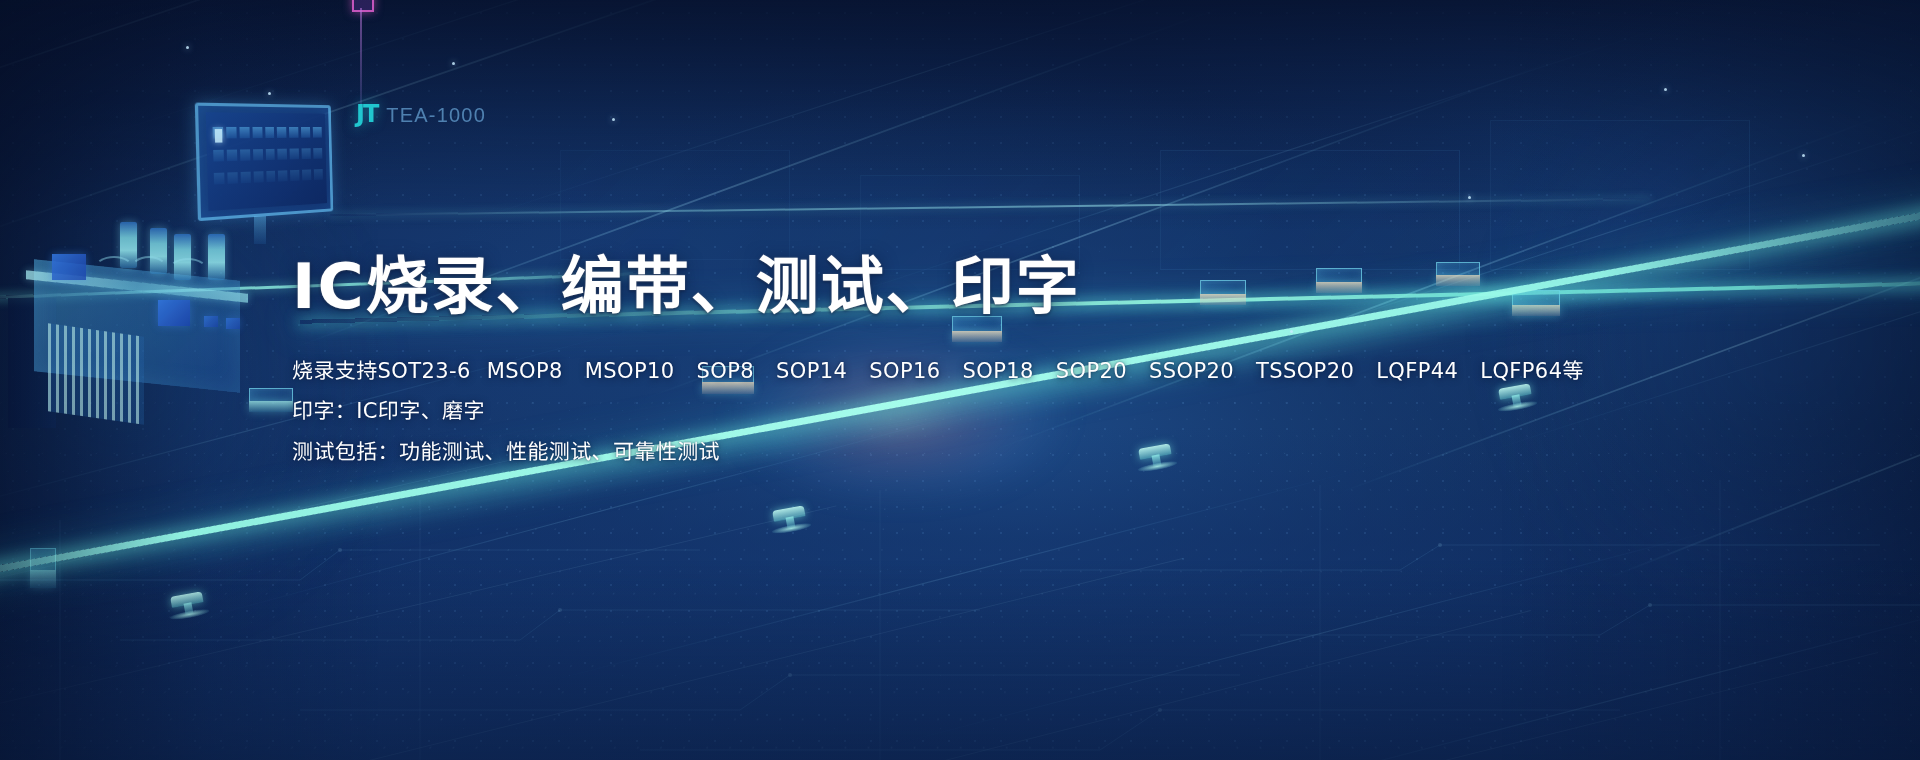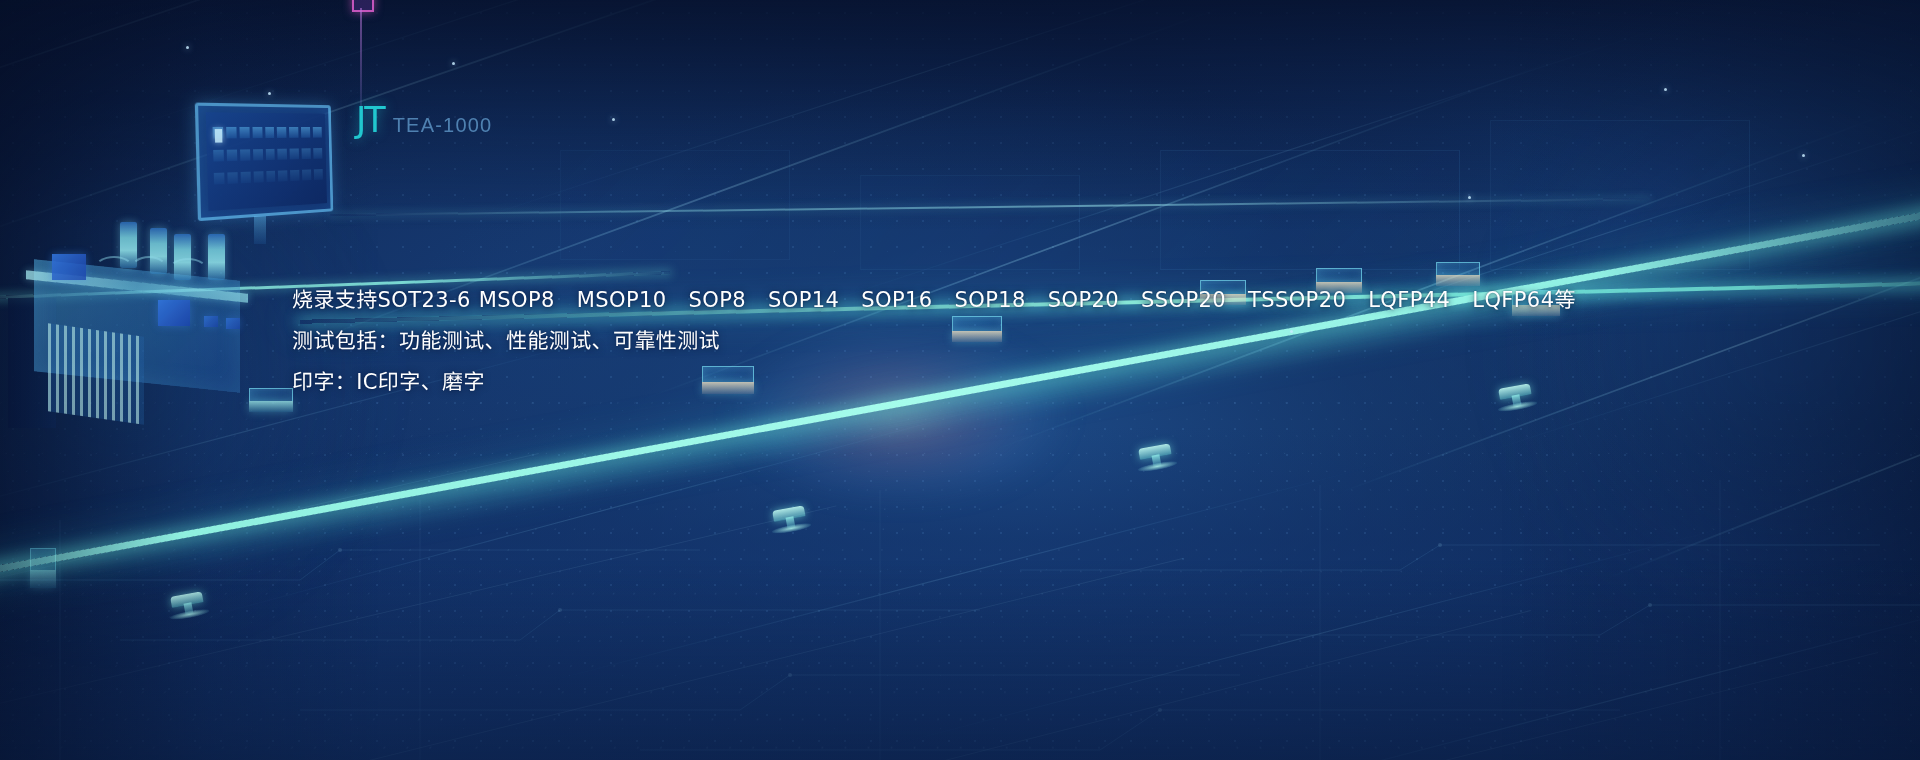--- a/index.html
+++ b/index.html
@@ -364,22 +364,22 @@
     position: absolute;
     left: 356px; top: 100px;
     display: flex;
     align-items: baseline;
     gap: 9px;
     pointer-events: none;
     user-select: none;
   }
   .equip-logo .jt {
     font-family: "DejaVu Sans", sans-serif;
-    font-size: 35px;
-    font-weight: 400;
+    font-size: 24px;
+    font-weight: 700;
     letter-spacing: -2px;
     color: #21c7cf;
     text-shadow: 0 0 12px rgba(40,200,215,0.55);
   }
   .equip-logo .model {
     font-family: "Liberation Sans", sans-serif;
     font-size: 20px;
     font-weight: 400;
     letter-spacing: 1.2px;
     color: rgba(120,185,235,0.62);
@@ -415,21 +415,21 @@
     font-size: 21px;
     font-weight: 400;
     color: #ffffff;
     line-height: 1.95;
     letter-spacing: 0.4px;
     white-space: nowrap;
     text-shadow: 0 1px 7px rgba(8,24,58,0.80), 0 0 2px rgba(10,30,70,0.55);
   }
   .subline .pkg { margin-right: 22px; }
   .subline .pkg:last-child { margin-right: 0; }
-  .subline .lead { margin-right: 8px; }
+  .subline .lead { margin-right: 16px; }
 
   
   .floor-traces {
     position: absolute;
     left: 0; right: 0; bottom: 0; height: 300px;
     pointer-events: none;
     opacity: 0.5;
   }
   .floor-traces svg { width: 100%; height: 100%; display: block; }
 
@@ -683,27 +683,28 @@
   <div class="spark" style="left:268px; top:92px;"></div>
   <div class="spark" style="left:452px; top:62px;"></div>
   <div class="spark" style="left:612px; top:118px;"></div>
   <div class="spark" style="left:1468px; top:196px;"></div>
   <div class="spark" style="left:1664px; top:88px;"></div>
   <div class="spark" style="left:1802px; top:154px;"></div>
   <div class="spark" style="left:1290px; top:330px;"></div>
 
   <div class="content">
 
+    <h1 class="headline">IC烧录、编带、测试、印字</h1>
 
     <div class="sublist">
 
       <div class="subline">
         <span class="lead">烧录支持SOT23-6</span><span class="pkg">MSOP8</span><span class="pkg">MSOP10</span><span class="pkg">SOP8</span><span class="pkg">SOP14</span><span class="pkg">SOP16</span><span class="pkg">SOP18</span><span class="pkg">SOP20</span><span class="pkg">SSOP20</span><span class="pkg">TSSOP20</span><span class="pkg">LQFP44</span><span class="pkg">LQFP64等</span>
       </div>
 
+      <div class="subline">印字：IC印字、磨字</div>
+
       <div class="subline">测试包括：功能测试、性能测试、可靠性测试</div>
 
-      <div class="subline">印字：IC印字、磨字</div>
-
     </div>
   </div>
 
 </div>
 
 </body></html>

